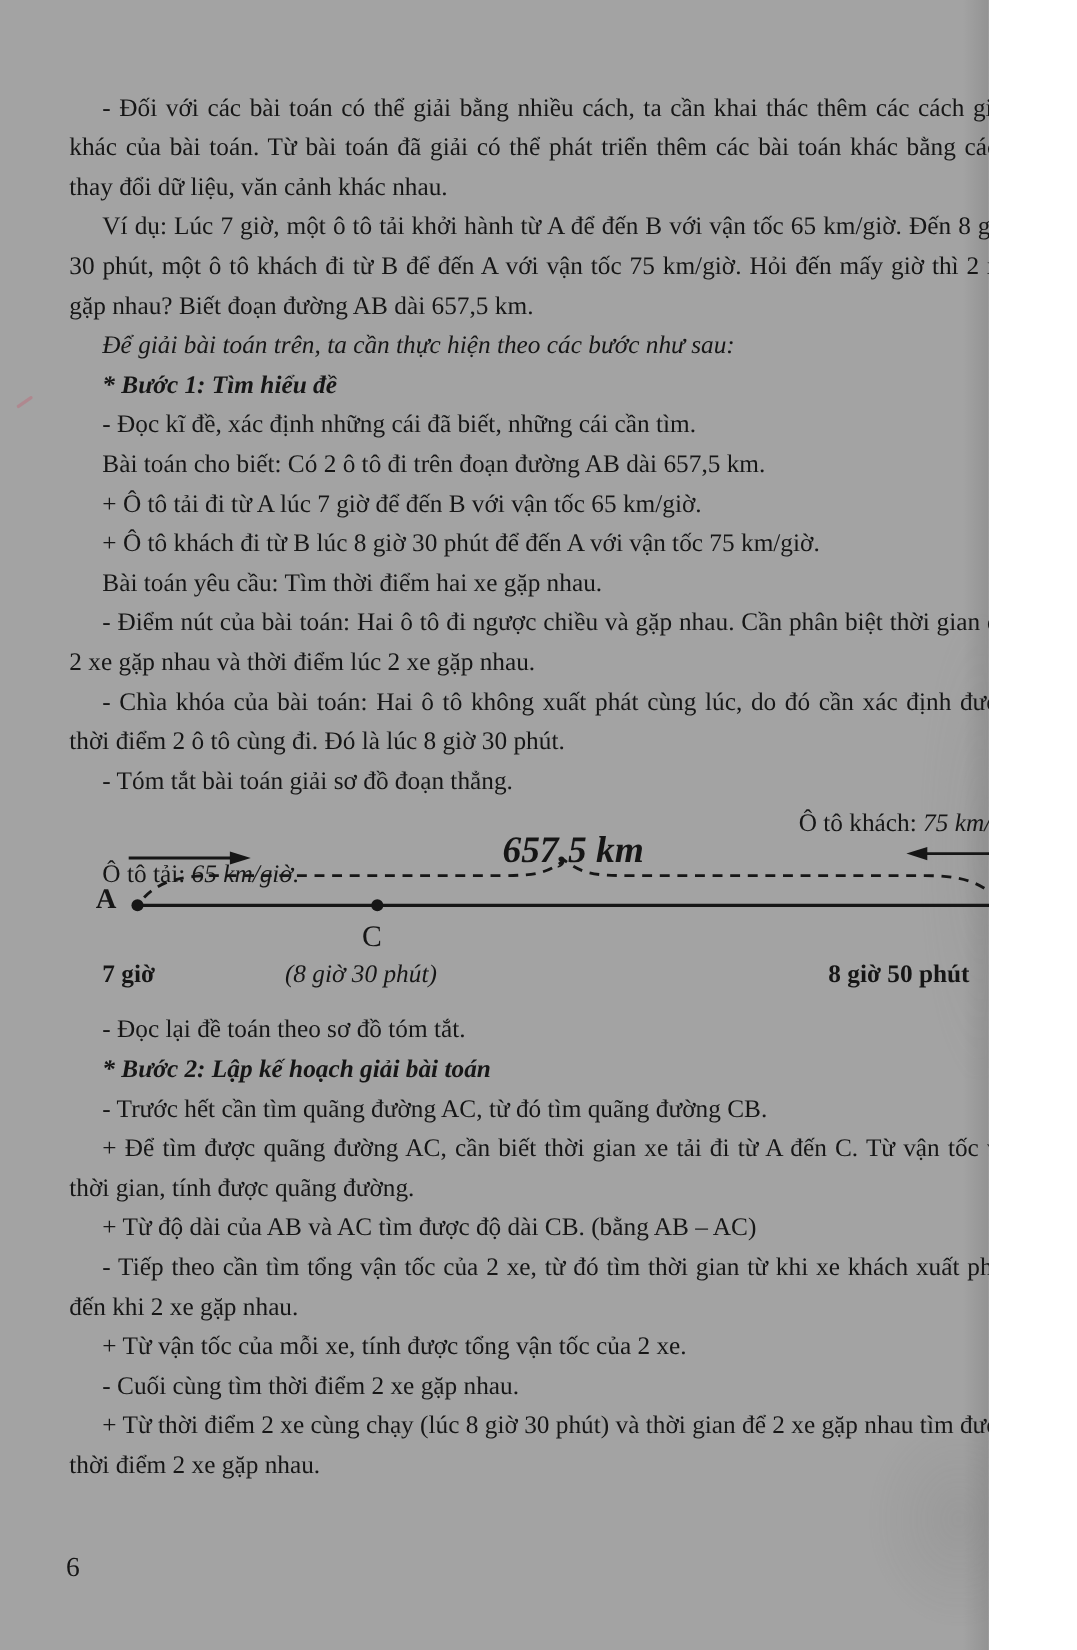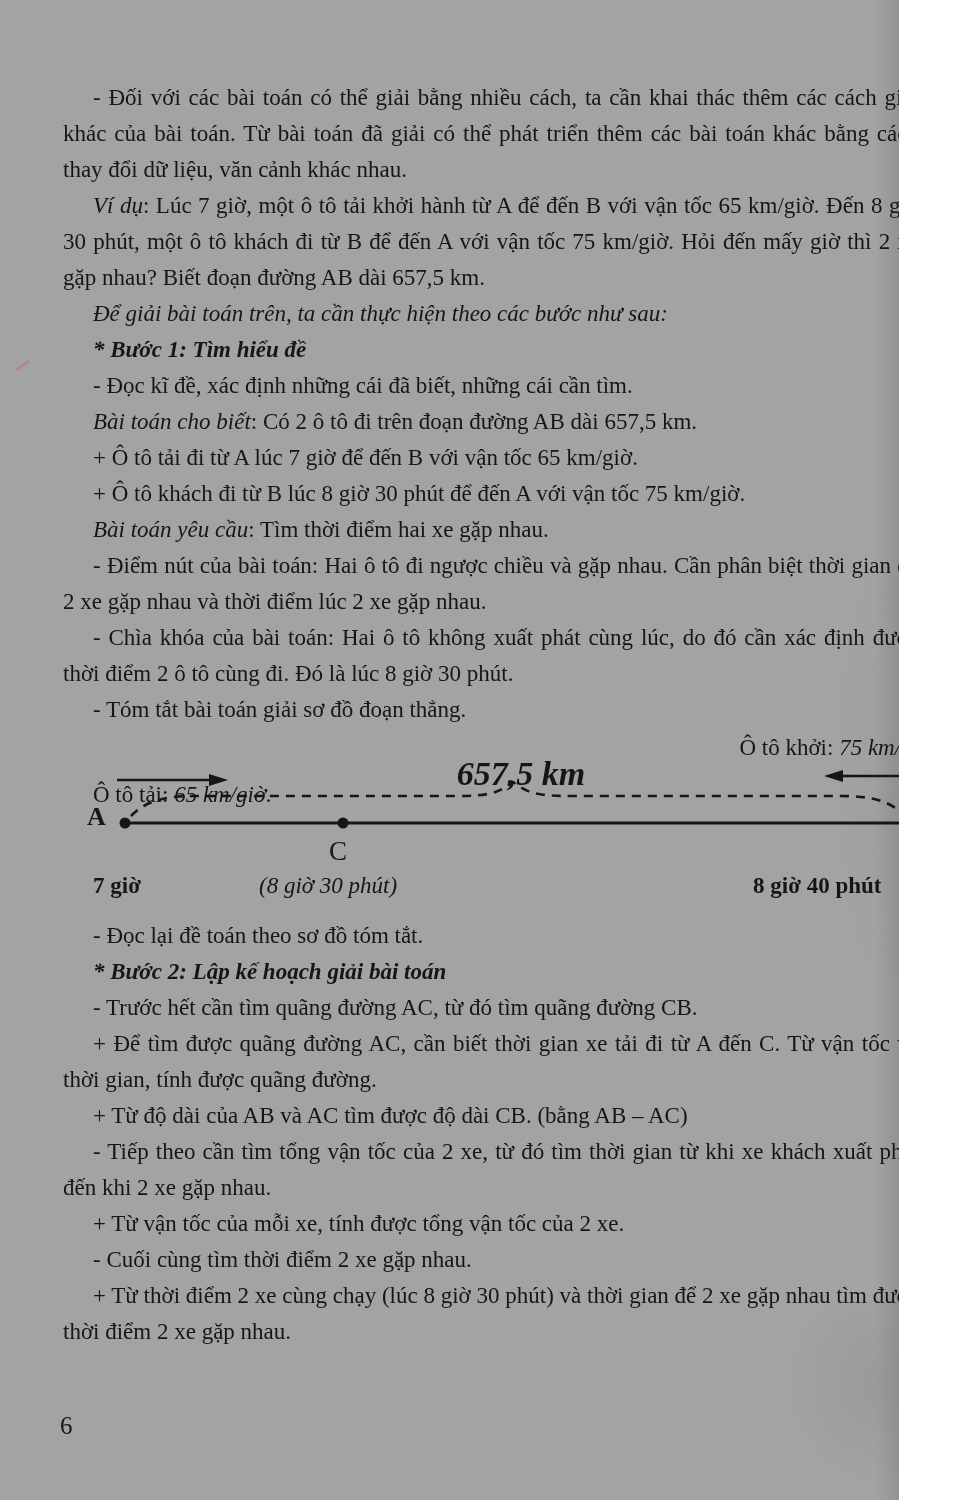--- a/index.html
+++ b/index.html
@@ -31,21 +31,21 @@
     background:#b2848c; transform:rotate(-35deg); border-radius:2px; opacity:.85;
   }
   .text-col {
     position:absolute; left:63px; top:80px; width:856px;
     font-size:23px; line-height:36px;
   }
   .text-col p { margin:0; text-indent:30px; }
   .j { text-align:justify; }
   .it { font-style:italic; }
   .heading { font-weight:700; font-style:italic; }
-  .lead-it { font-style:italic; }
+  .lead-it { }
 
   
   .diagram { position:relative; height:190px; }
   .d-truck { position:absolute; left:30px; top:2px; white-space:nowrap;margin-top:47px; }
   .d-bus   { position:absolute; right:-18px; top:2px; white-space:nowrap; }
   .arrow   { position:absolute; }
   .arrow-right { left:52px; top:44px; }
   .arrow-left  { right:-18px; top:40px; }
   .d-distance {
     position:absolute; left:60px; right:0; top:28px; text-align:center;
@@ -94,21 +94,21 @@
     <p><span class="lead-it">Bài toán yêu cầu</span><span>: Tìm thời điểm hai xe gặp nhau.</span></p>
 
     <p class="j">- Điểm nút của bài toán: Hai ô tô đi ngược chiều và gặp nhau. Cần phân biệt thời gian để 2 xe gặp nhau và thời điểm lúc 2 xe gặp nhau.</p>
 
     <p class="j">- Chìa khóa của bài toán: Hai ô tô không xuất phát cùng lúc, do đó cần xác định được thời điểm 2 ô tô cùng đi. Đó là lúc 8 giờ 30 phút.</p>
 
     <p>- Tóm tắt bài toán giải sơ đồ đoạn thẳng.</p>
 
     <div class="diagram">
       <span class="d-truck"><span>Ô tô tải:</span> <span class="it">65 km/giờ.</span></span>
-      <span class="d-bus"><span>Ô tô khởi:</span> <span class="it">75 km/giờ.</span></span>
+      <span class="d-bus"><span>Ô tô khách:</span> <span class="it">75 km/giờ.</span></span>
 
       <svg class="arrow arrow-right" width="116" height="16">
         <line x1="2" y1="8" x2="96" y2="8" stroke="#161616" stroke-width="2.6"></line>
         <polygon points="94,2 113,8 94,14" fill="#161616"></polygon>
       </svg>
       <svg class="arrow arrow-left" width="116" height="16">
         <line x1="20" y1="8" x2="114" y2="8" stroke="#161616" stroke-width="2.6"></line>
         <polygon points="22,2 3,8 22,14" fill="#161616"></polygon>
       </svg>
 
@@ -122,21 +122,21 @@
         <circle cx="848" cy="45" r="5.5" fill="#161616"></circle>
       </svg>
 
       <span class="pt-label lbl-a">A</span>
       <span class="pt-label lbl-b">B</span>
       <span class="pt-label lbl-c">C</span>
 
       <div class="d-times">
         <span class="t-a">7 giờ</span>
         <span class="t-c">(8 giờ 30 phút)</span>
-        <span class="t-b">8 giờ 40 phút</span>
+        <span class="t-b">8 giờ 50 phút</span>
       </div>
     </div>
 
     <p>- Đọc lại đề toán theo sơ đồ tóm tắt.</p>
 
     <p class="heading">* Bước 2: Lập kế hoạch giải bài toán</p>
 
     <p>- Trước hết cần tìm quãng đường AC, từ đó tìm quãng đường CB.</p>
     <p class="j">+ Để tìm được quãng đường AC, cần biết thời gian xe tải đi từ A đến C. Từ vận tốc và thời gian, tính được quãng đường.</p>
     <p>+ Từ độ dài của AB và AC tìm được độ dài CB. (bằng AB – AC)</p>

